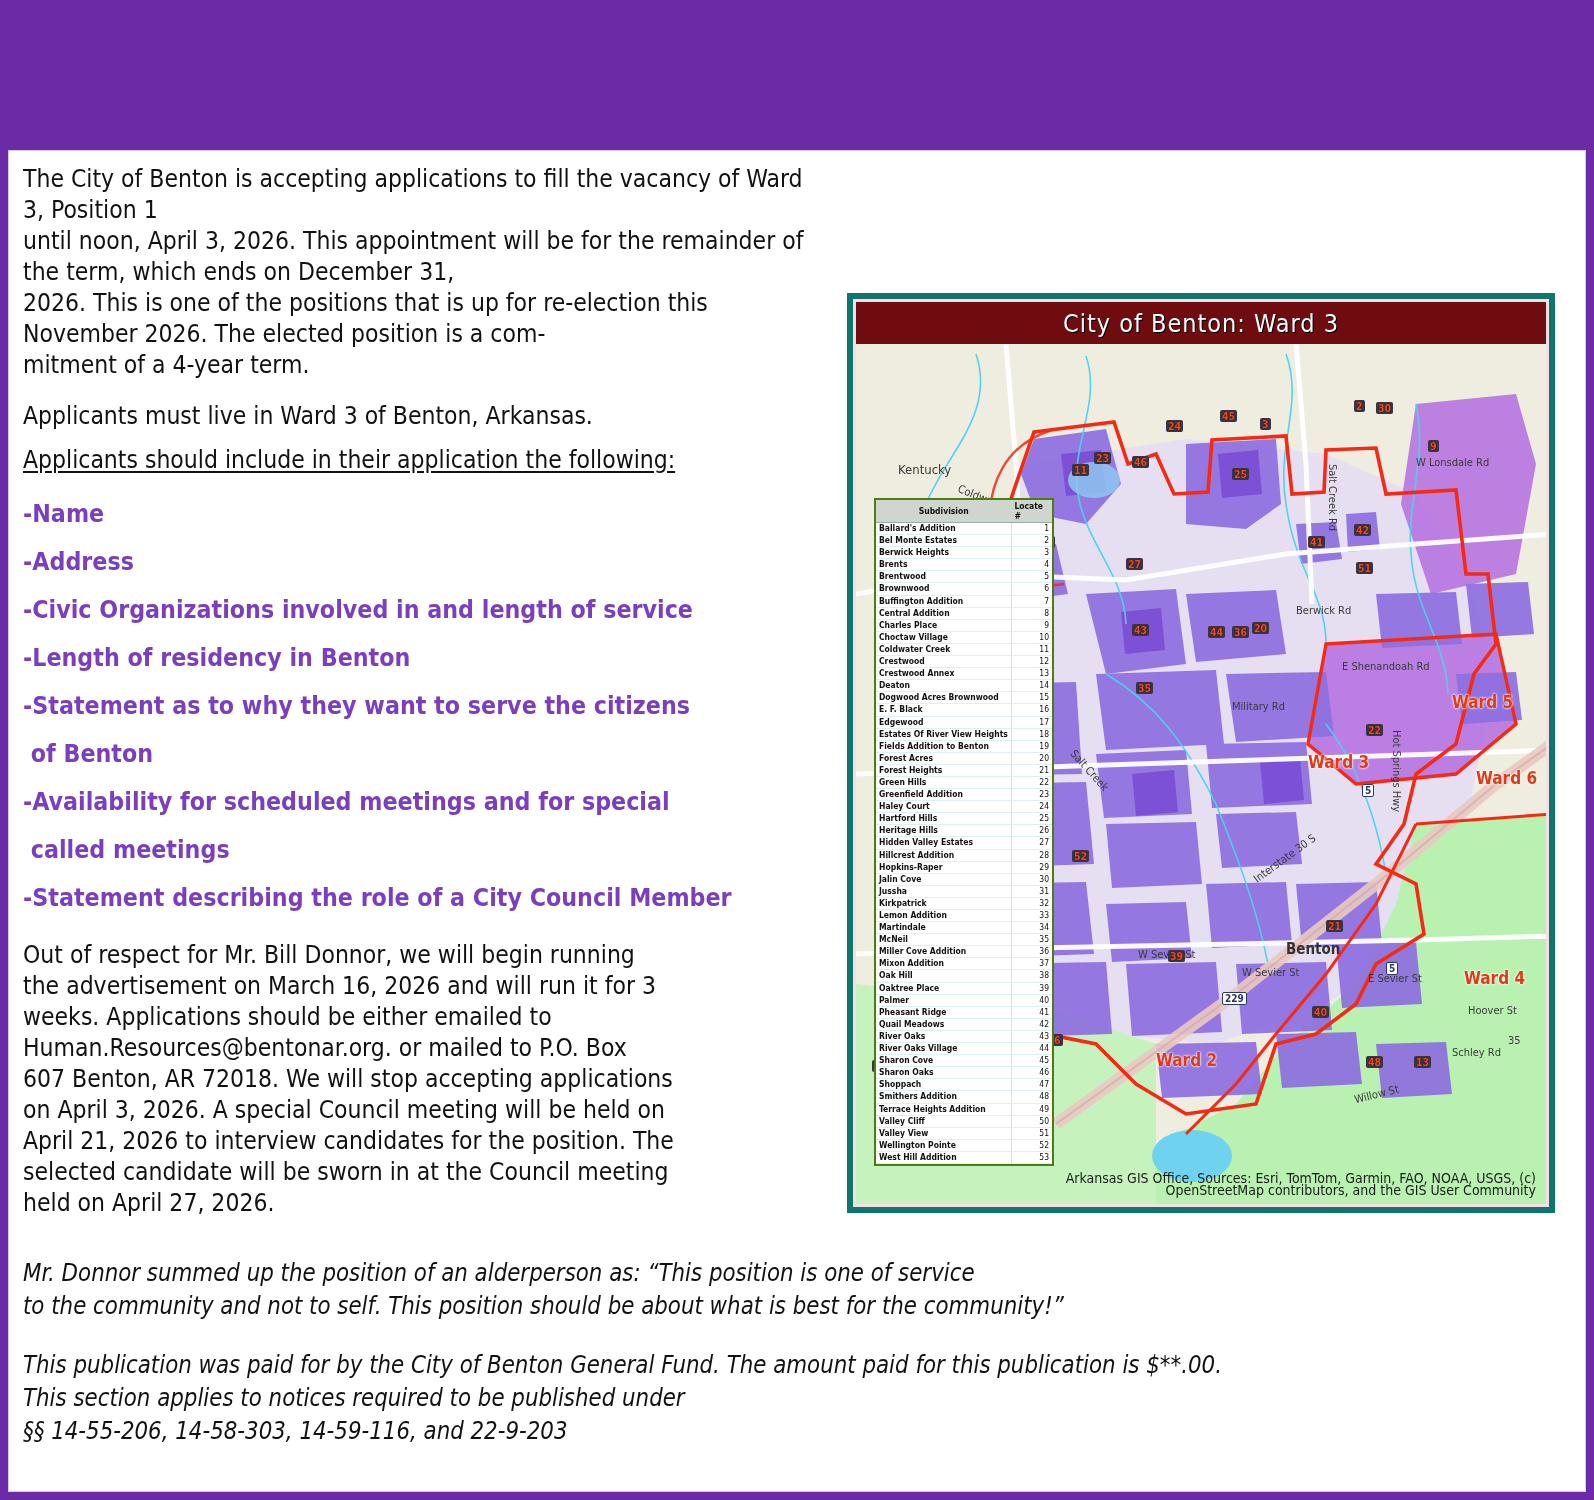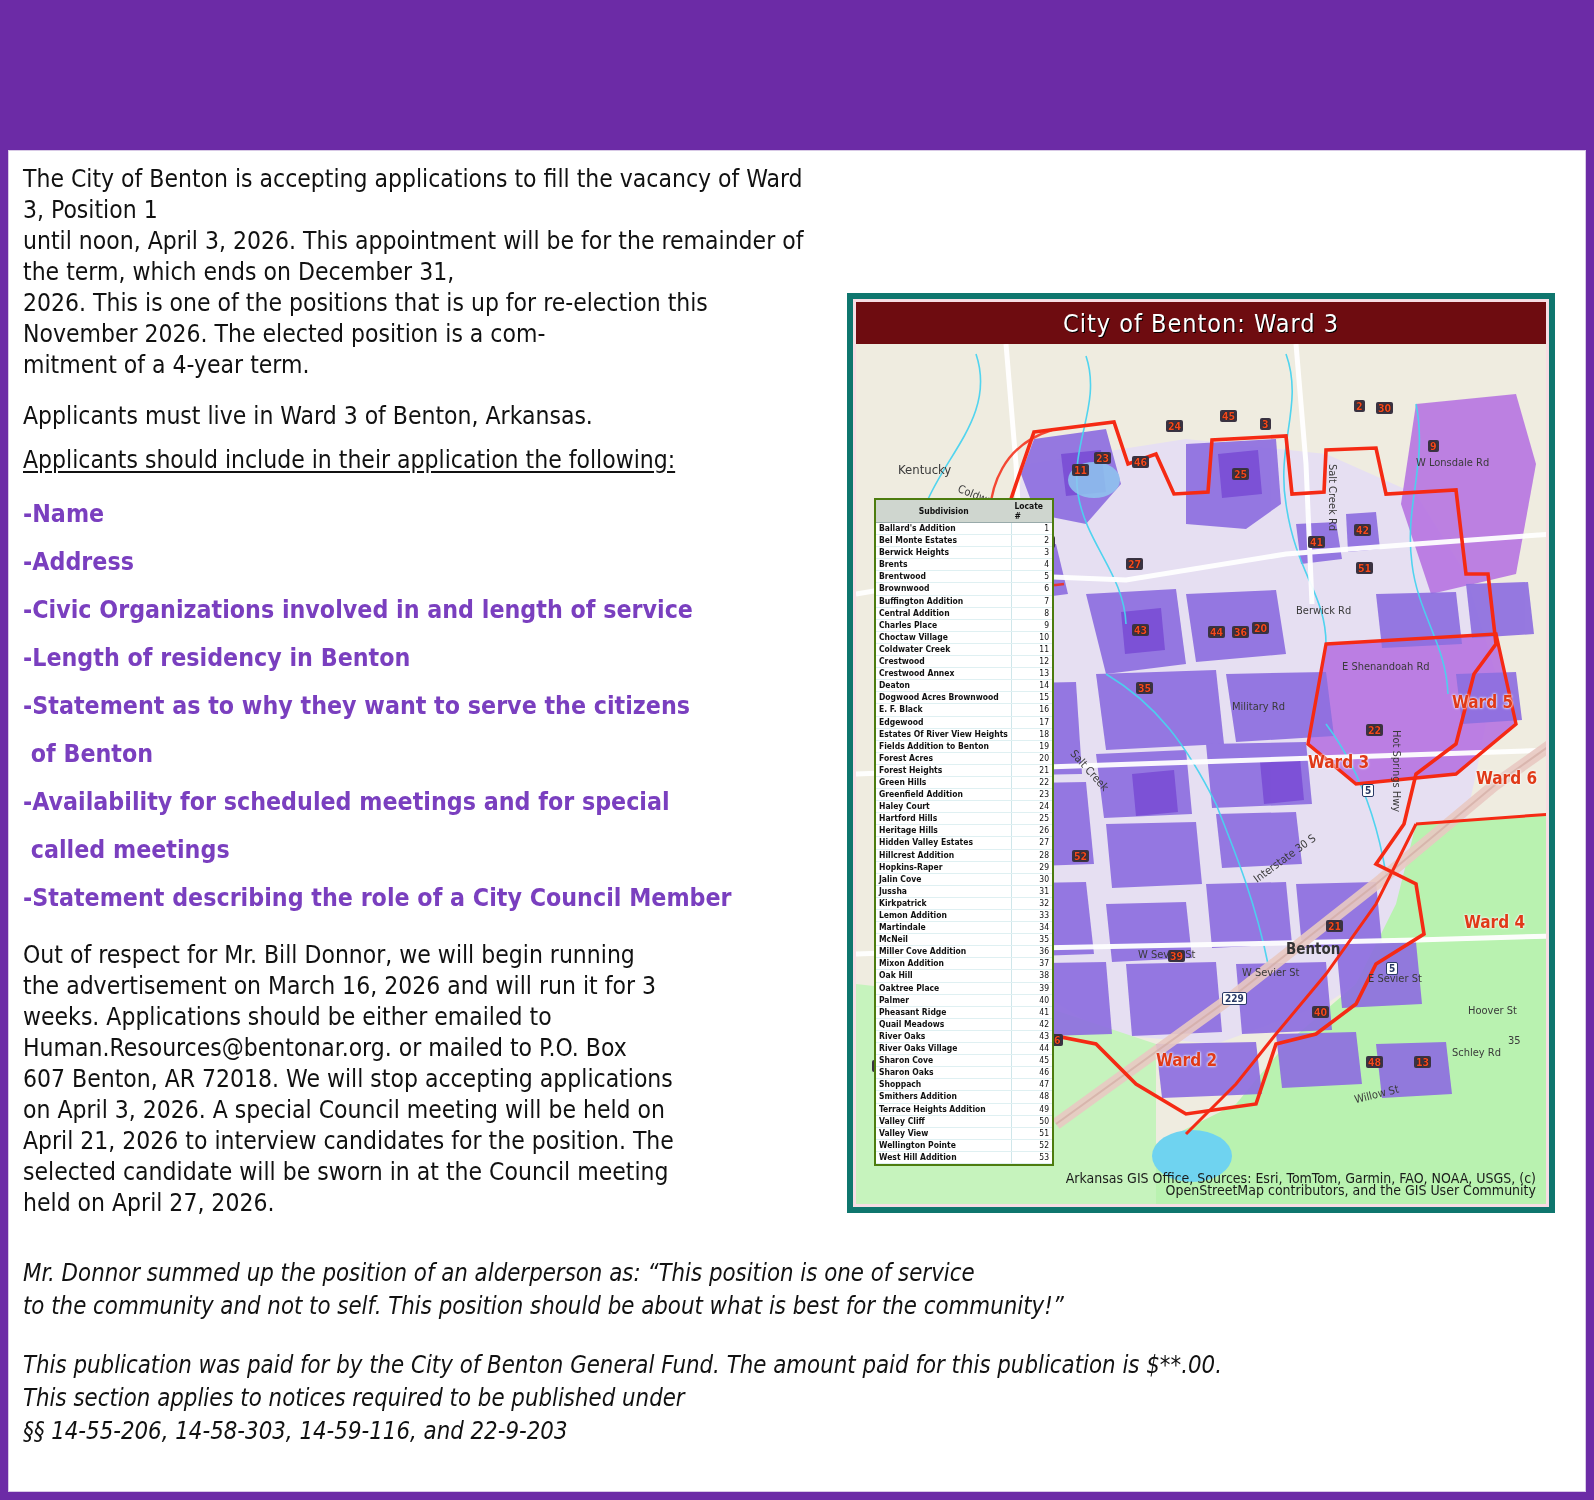--- a/index.html
+++ b/index.html
@@ -372,21 +372,21 @@
           <div class="mlabel" style="left:512px;top:628px;">E Sevier St</div>
           <div class="mlabel" style="left:596px;top:702px;">Schley Rd</div>
           <div class="mlabel" style="left:612px;top:660px;">Hoover St</div>
           <div class="mlabel" style="left:498px;top:744px;transform:rotate(-14deg);">Willow St</div>
           <div class="mlabel" style="left:124px;top:700px;writing-mode:vertical-rl;">Congo Rd</div>
           <div class="mlabel" style="left:652px;top:690px;">35</div>
 
           <div class="wardlbl" style="left:452px;top:408px;">Ward 3</div>
           <div class="wardlbl" style="left:596px;top:348px;text-align:center;">Ward 5</div>
           <div class="wardlbl" style="left:620px;top:424px;">Ward 6</div>
-          <div class="wardlbl" style="left:608px;top:568px;">Ward 4</div>
+          <div class="wardlbl" style="left:608px;top:624px;">Ward 4</div>
           <div class="wardlbl" style="left:300px;top:706px;">Ward 2</div>
           <div class="citylbl" style="left:430px;top:596px;">Benton</div>
 
           <div class="shield" style="left:58px;top:782px;">229</div>
           <div class="shield" style="left:506px;top:440px;">5</div>
           <div class="shield" style="left:366px;top:648px;">229</div>
           <div class="shield" style="left:530px;top:618px;">5</div>
 
           <div class="numdot" style="left:216px;top:120px;">11</div>
           <div class="numdot" style="left:376px;top:124px;">25</div>

